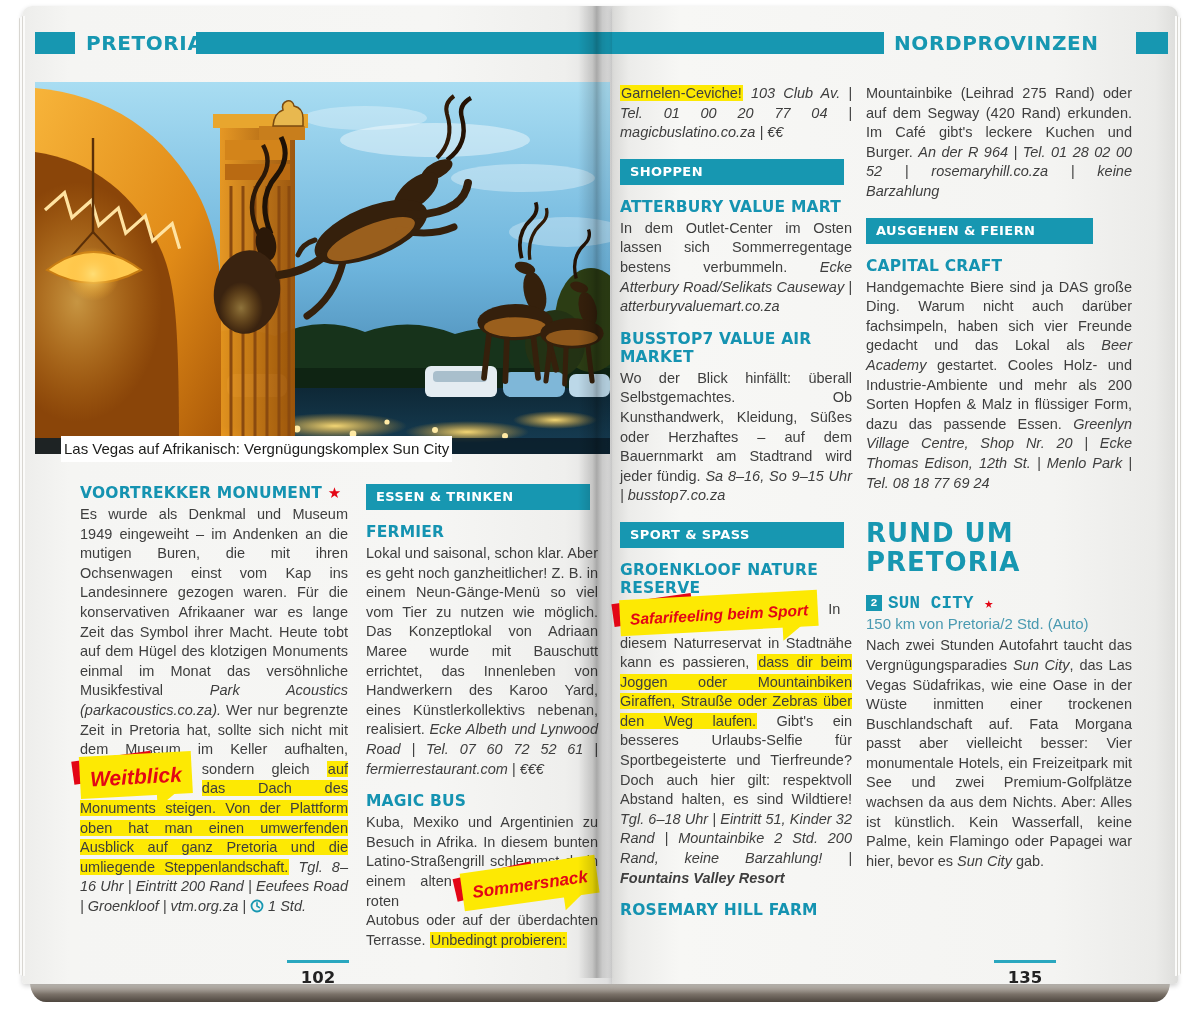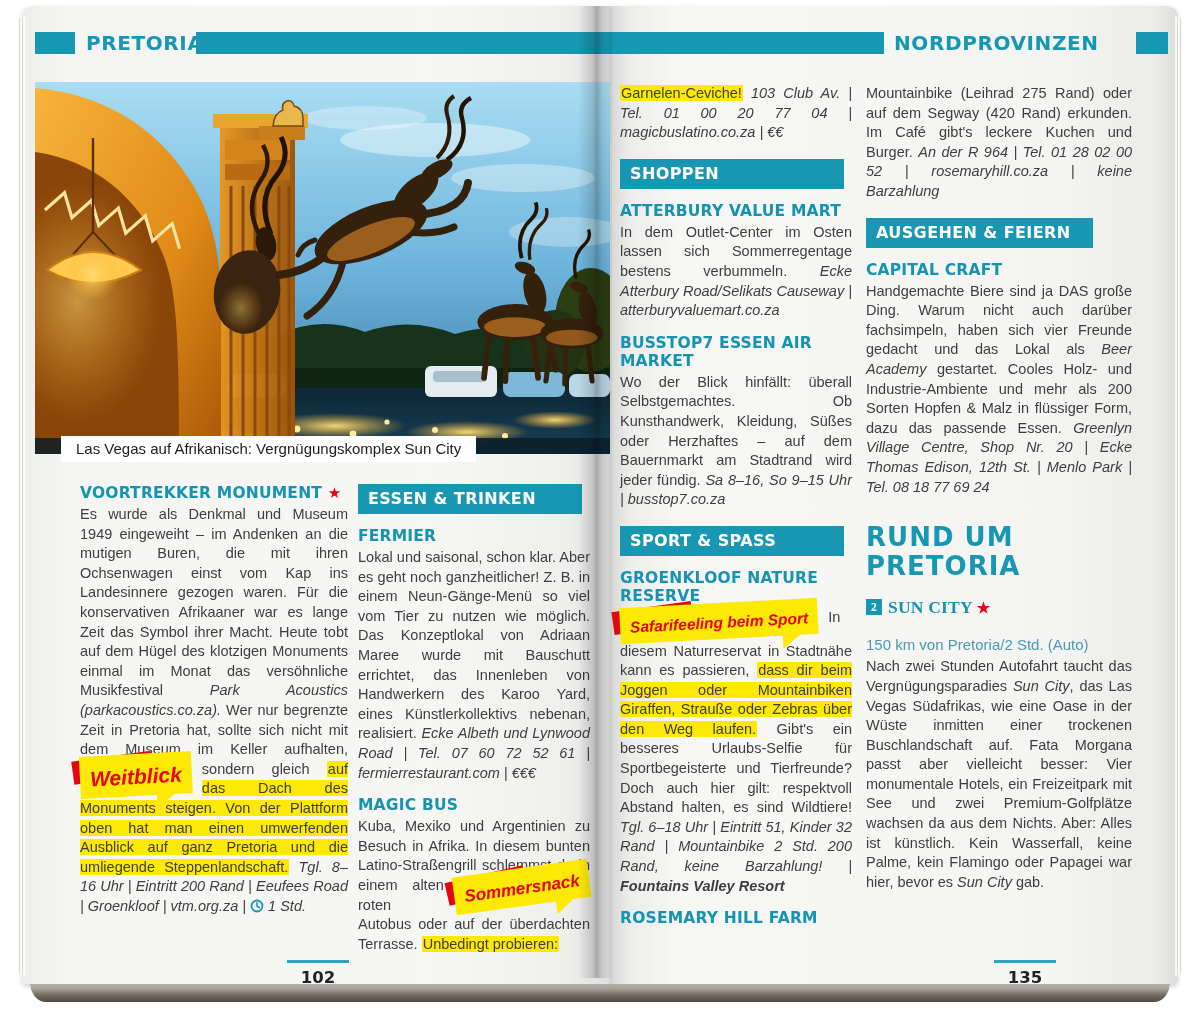--- a/index.html
+++ b/index.html
@@ -25,36 +25,36 @@
   .edge-stack.left{left:-4px;transform:scaleX(-1);}
   
   .ph-square{position:absolute;top:26px;width:40px;height:22px;background:#1797b1;}
   .ph-bar{position:absolute;top:26px;height:22px;background:#1797b1;}
   .ph-title{position:absolute;top:25px;font-size:20px;font-weight:bold;color:#1797b1;
     letter-spacing:.6px;font-family:"DejaVu Sans",sans-serif;}
   
   .photo{position:absolute;left:13px;top:76px;width:575px;height:372px;}
   .photo svg{display:block;width:575px;height:372px;}
   .caption{position:absolute;left:26px;bottom:-8px;background:#ffffff;color:#1c1c1a;
-    font-size:15px;padding:4px 15px 5px;white-space:nowrap;}
+    font-size:15px;padding:4px 3px 5px;white-space:nowrap;}
   
   .cols{position:absolute;display:flex;}
-  .cols-left{left:58px;top:478px;gap:10px;}
+  .cols-left{left:58px;top:478px;gap:18px;}
   .cols-right{left:8px;top:78px;gap:14px;}
   .colA{width:268px;}
   .colB{width:232px;}
   .colC{width:232px;}
   .colD{width:266px;}
   .body{font-size:14.5px;line-height:19.6px;color:#3e3e3e;text-align:justify;margin:0 0 2px;}
   .body i{font-style:italic;}
   .hl{background:#fde903;padding:0 1px;}
   .subhead{color:#1593b1;font-weight:bold;font-size:15.5px;letter-spacing:.2px;
     margin:13px 0 3px;font-family:"DejaVu Sans",sans-serif;}
   .subhead:first-child{margin-top:0;}
-  .section-bar{background:#1797b1;color:#ffffff;font-weight:bold;font-size:16px;
+  .section-bar{background:#1797b1;color:#ffffff;font-weight:bold;font-size:13px;
     letter-spacing:.4px;padding:5px 10px 6px;margin:16px 0 4px;width:88%;
     font-family:"DejaVu Sans",sans-serif;}
   .section-bar.first{margin-top:0;}
   .star{color:#e30615;font-size:15px;}
   
   .tip{position:relative;margin:6px 10px 8px 0;transform:rotate(-3deg);}
   .tip.fl{float:left;}
   .tip.fr{float:right;margin:4px 0 8px 10px;transform:rotate(-8deg);}
   .tip-ribbon{position:absolute;top:-11px;left:-7px;background:#e30615;color:#fff;
     font-style:italic;font-weight:bold;font-size:9px;letter-spacing:.5px;
@@ -66,21 +66,21 @@
   .tip-weitblick .tip-bubble{font-size:21px;width:128px;text-align:center;}
   .tip-sommersnack .tip-bubble{font-size:17px;width:108px;text-align:center;}
   .tip-safari .tip-bubble{font-size:15.5px;width:102px;text-align:left;}
   
   .clock-icon{display:inline-block;vertical-align:-2px;}
   .badge2{display:inline-block;background:#1797b1;color:#fff;font-weight:bold;font-size:11.5px;
     width:16px;height:16px;line-height:16px;text-align:center;vertical-align:2px;margin-right:6px;}
   .big-heading{color:#1797b1;font-family:"DejaVu Sans",sans-serif;font-weight:800;
     font-size:26px;line-height:1.12;letter-spacing:1px;margin:26px 0 16px;}
   .entry-name{color:#1593b1;font-weight:bold;font-size:17.5px;letter-spacing:.2px;
-    font-family:Liberation Serif, serif;margin:0 0 18px;}
+    font-family:Liberation Mono, monospace;margin:0 0 2px;}
   .lead{color:#4a9ab1;font-size:15px;margin:2px 0 4px;}
   .pagenum{position:absolute;top:954px;width:70px;text-align:center;}
   .pn-rule{display:block;height:3px;background:#2aa7bf;margin:0 4px 5px;}
   .pn-num{font-size:16.5px;font-weight:bold;color:#222;font-family:"DejaVu Sans",sans-serif;}
   .pagenum-left{left:261px;}
   .pagenum-right{left:378px;}
 </style>
 </head>
 <body>
 
@@ -262,21 +262,21 @@
       <div class="ph-title" style="left:282px;">NORDPROVINZEN</div>
       <div class="ph-square" style="left:524px;width:32px;"></div>
 
       <div class="cols cols-right">
 
         <div class="colC">
           <p class="body"><span class="hl">Garnelen-Ceviche!</span><i> 103 Club Av. | Tel. 01 00 20 77 04 | magicbuslatino.co.za | €€</i></p>
           <div class="section-bar">SHOPPEN</div>
           <div class="subhead">ATTERBURY VALUE MART</div>
           <p class="body"><span>In dem Outlet-Center im Osten lassen sich Sommerregentage bestens verbummeln. </span><i>Ecke Atterbury Road/Selikats Causeway | atterburyvaluemart.co.za</i></p>
-          <div class="subhead">BUSSTOP7 ESSEN AIR MARKET</div>
+          <div class="subhead">BUSSTOP7 VALUE AIR MARKET</div>
           <p class="body"><span>Wo der Blick hinfällt: überall Selbstgemachtes. Ob Kunsthandwerk, Kleidung, Süßes oder Herzhaftes – auf dem Bauernmarkt am Stadtrand wird jeder fündig. </span><i>Sa 8–16, So 9–15 Uhr | busstop7.co.za</i></p>
           <div class="section-bar">SPORT &amp; SPASS</div>
           <div class="subhead">GROENKLOOF NATURE RESERVE</div>
           <p class="body"><span class="tip fl tip-safari"><span class="tip-ribbon">INSIDER-TIPP</span><span class="tip-bubble">Safarifeeling beim Sport</span></span><span>In diesem Naturreservat in Stadtnähe kann es passieren, </span><span class="hl">dass dir beim Joggen oder Mountainbiken Giraffen, Strauße oder Zebras über den Weg laufen.</span><span> Gibt's ein besseres Urlaubs-Selfie für Sportbegeisterte und Tierfreunde? Doch auch hier gilt: respektvoll Abstand halten, es sind Wildtiere! </span><i>Tgl. 6–18 Uhr | Eintritt 51, Kinder 32 Rand | Mountainbike 2 Std. 200 Rand, keine Barzahlung! | </i><i style="font-weight:bold;">Fountains Valley Resort</i></p>
           <div class="subhead">ROSEMARY HILL FARM</div>
         </div>
 
         <div class="colD">
           <p class="body"><span>Mountainbike (Leihrad 275 Rand) oder auf dem Segway (420 Rand) erkunden. Im Café gibt's leckere Kuchen und Burger. </span><i>An der R 964 | Tel. 01 28 02 00 52 | rosemaryhill.co.za | keine Barzahlung</i></p>
           <div class="section-bar" style="width:78%;">AUSGEHEN &amp; FEIERN</div>

